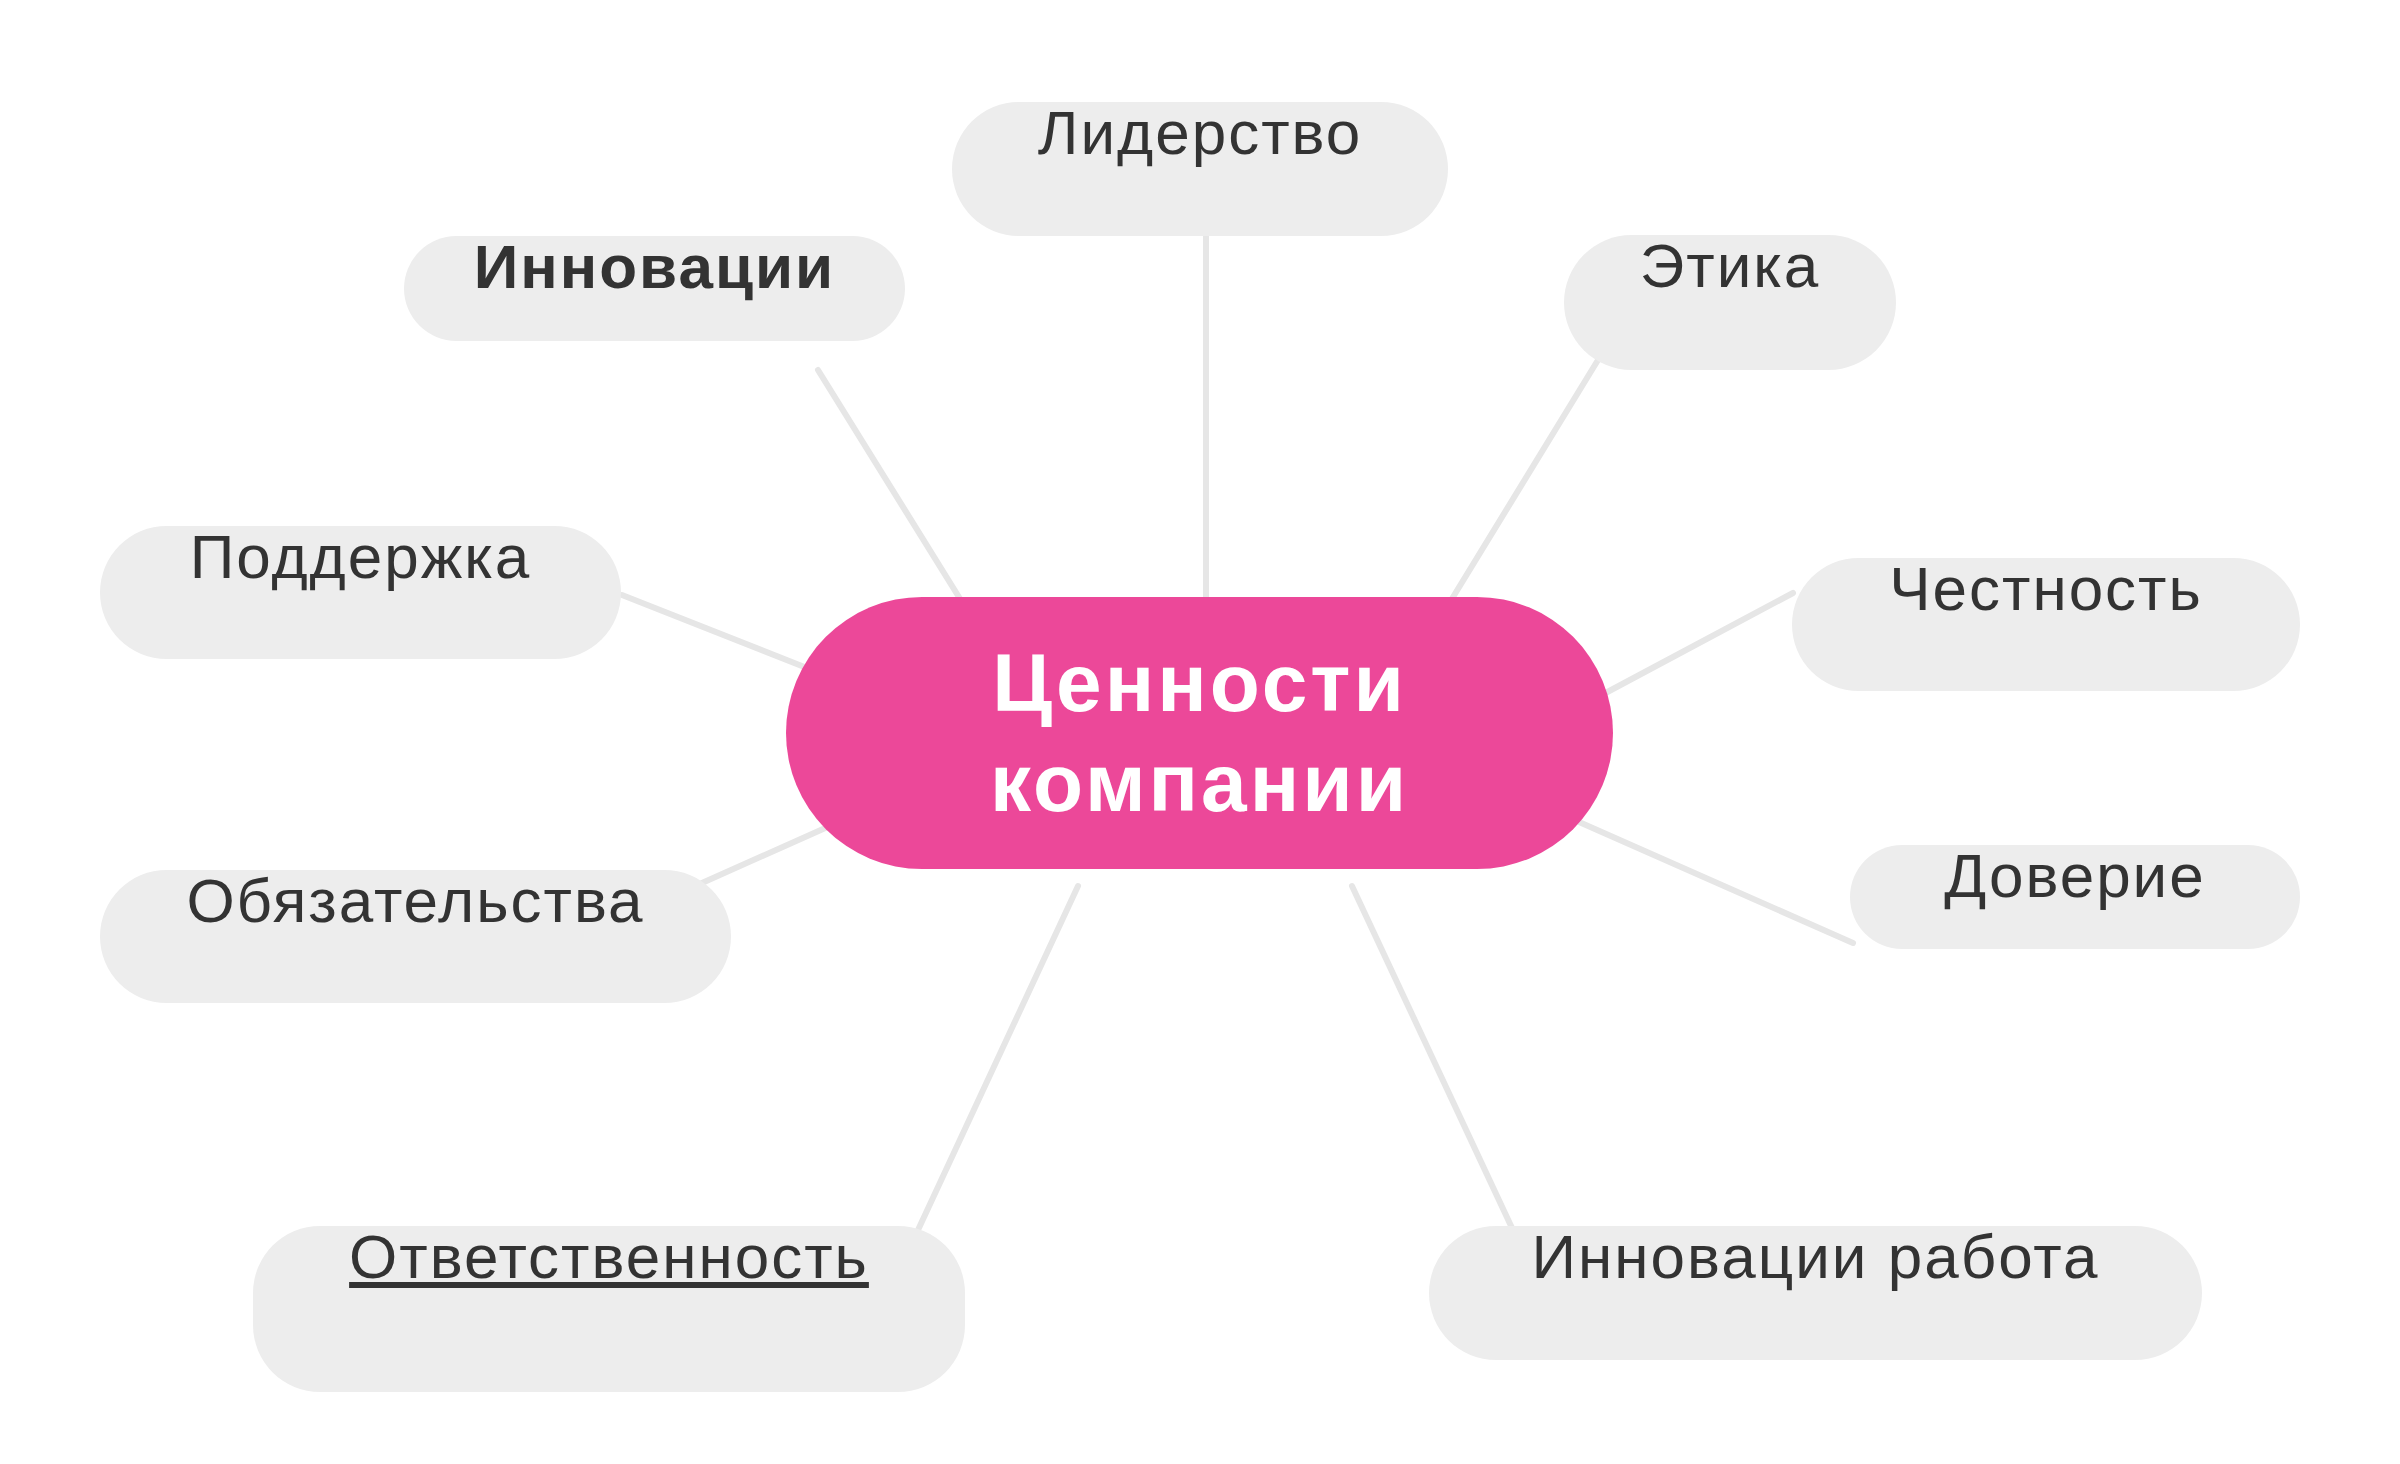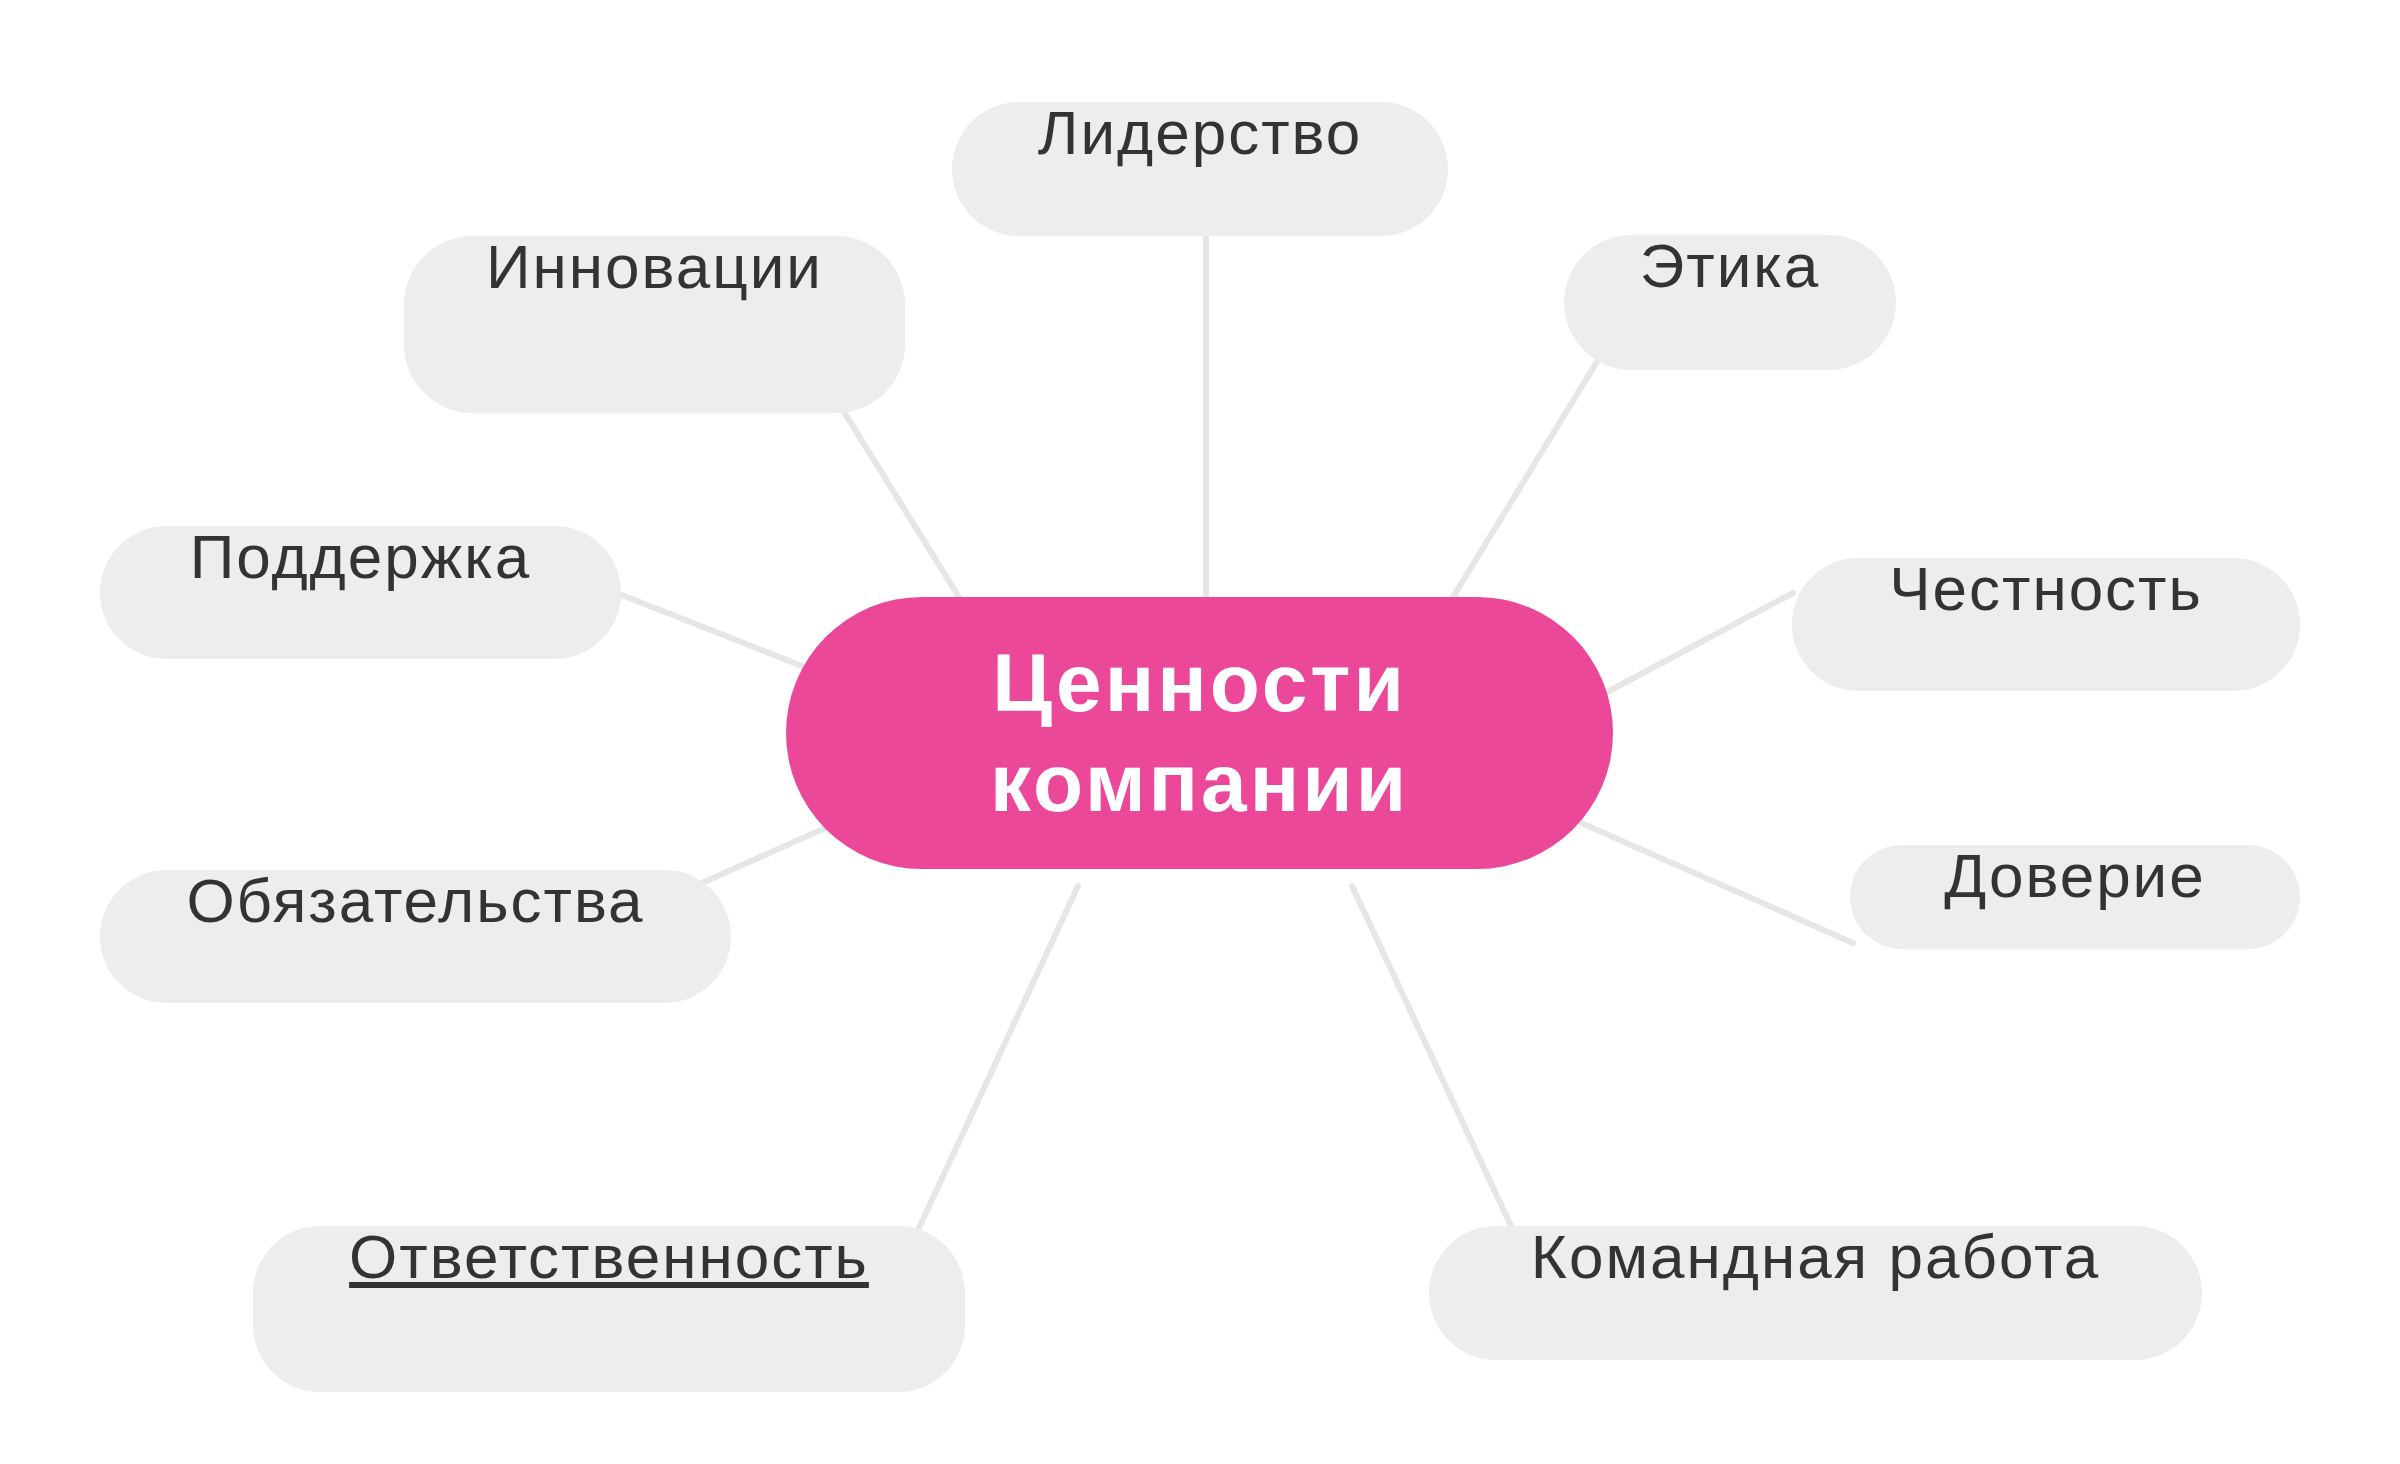--- a/index.html
+++ b/index.html
@@ -39,21 +39,21 @@
   </svg>
 
   <div class="center-node" style="left: 786px; top: 597px; width: 827px; height: 272px;">
     <span>Ценности</span>
     <span>компании</span>
   </div>
 
   <div class="node" style="left: 952px; top: 102px; width: 496px; height: 134px; border-radius: 67px;">
     <span>Лидерство</span>
   </div>
-  <div class="node" style="left: 404px; top: 236px; width: 501px; height: 177px; border-radius: 68.5px;">
+  <div class="node" style="left: 404px; top: 236px; width: 501px; height: 105px; border-radius: 68.5px; font-weight: bold;">
     <span>Инновации</span>
   </div>
   <div class="node" style="left: 1564px; top: 235px; width: 332px; height: 135px; border-radius: 67.5px;">
     <span>Этика</span>
   </div>
   <div class="node" style="left: 100px; top: 526px; width: 521px; height: 133px; border-radius: 66.5px;">
     <span>Поддержка</span>
   </div>
   <div class="node" style="left: 1792px; top: 558px; width: 508px; height: 133px; border-radius: 66.5px;">
     <span>Честность</span>
@@ -61,15 +61,15 @@
   <div class="node" style="left: 100px; top: 870px; width: 631px; height: 133px; border-radius: 66.5px;">
     <span>Обязательства</span>
   </div>
   <div class="node" style="left: 1850px; top: 845px; width: 450px; height: 104px; border-radius: 66.5px;">
     <span>Доверие</span>
   </div>
   <div class="node" style="left: 253px; top: 1226px; width: 712px; height: 166px; border-radius: 67px; text-decoration: underline;">
     <span>Ответственность</span>
   </div>
   <div class="node" style="left: 1429px; top: 1226px; width: 773px; height: 134px; border-radius: 67px;">
-    <span>Командная работа</span>
+    <span>Инновации работа</span>
   </div>
 </div>
 
 </body></html>

